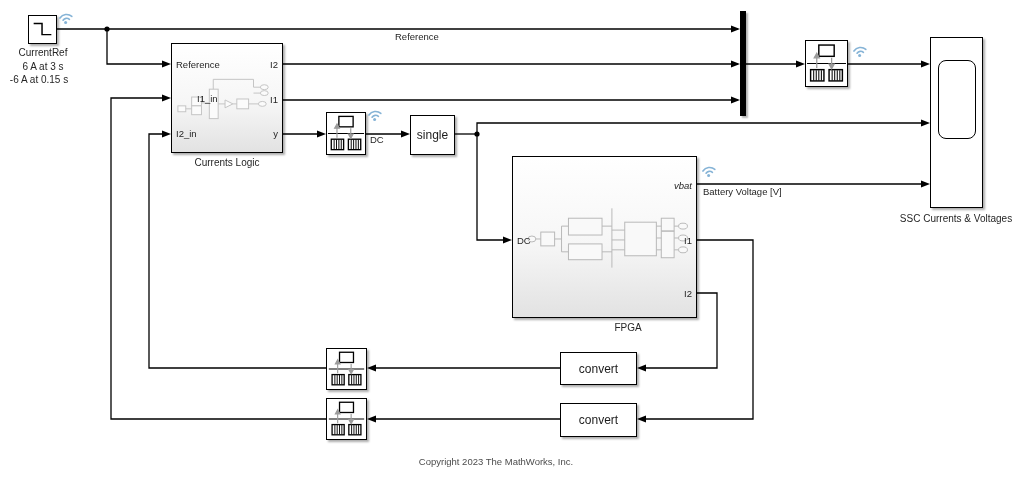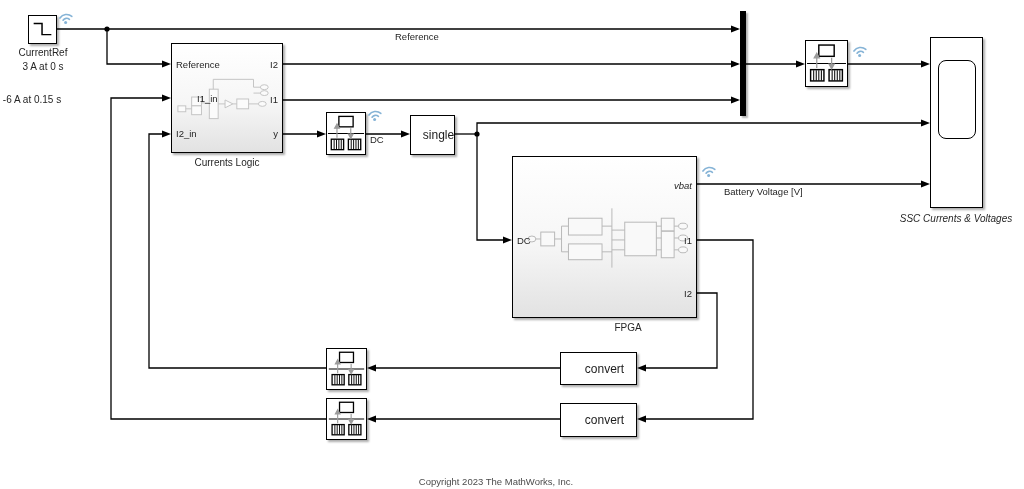--- a/index.html
+++ b/index.html
@@ -9,21 +9,21 @@
   .blk{position:absolute;box-sizing:border-box;background:#fff;border:1.5px solid #000;
        box-shadow:2px 2px 2px rgba(0,0,0,0.32);}
   .subsys{background:linear-gradient(180deg,#ffffff 0%,#f6f6f6 55%,#e2e2e2 100%);}
   .portlbl{position:absolute;font-size:9.5px;line-height:10px;color:#1f1f1f;white-space:nowrap;}
   .blklbl{position:absolute;font-size:10px;line-height:11px;color:#262626;white-space:nowrap;
           transform:translateX(-50%);text-align:center;}
   .siglbl{position:absolute;font-size:9.5px;line-height:10px;color:#1f1f1f;white-space:nowrap;}
   .anno{position:absolute;font-size:10px;line-height:12px;color:#262626;white-space:nowrap;
         transform:translateX(-50%);text-align:center;}
   .ctext{position:absolute;font-size:12px;color:#1c1c1c;display:flex;align-items:center;
-         justify-content:center;width:100%;height:100%;margin-left:6px;}
+         justify-content:center;width:100%;height:100%;}
   .wifi{position:absolute;width:18px;height:18px;}
   .mux{position:absolute;left:740px;top:11px;width:6px;height:105px;background:#000;
        box-shadow:2px 2px 2px rgba(0,0,0,0.3);}
   .preview{position:absolute;left:0;top:0;width:100%;height:100%;pointer-events:none;}
   .scope-screen{position:absolute;left:7px;top:22px;width:36px;height:77px;border:1.7px solid #000;
                 border-radius:8px;background:#fff;}
   .copyright{position:absolute;font-size:9.5px;color:#4c4c4c;transform:translateX(-50%);white-space:nowrap;}
 </style>
 </head>
 <body>
@@ -94,22 +94,22 @@
   </svg>
 
   <div class="mux"></div>
 
   <div class="blk" style="left:28px;top:15px;width:29px;height:29px;">
     <svg class="preview" viewBox="0 0 29 29">
       <polyline points="5,8 14,8 14,20 24,20" fill="none" stroke="#000" stroke-width="1.6"></polyline>
     </svg>
   </div>
   <div class="blklbl" style="left:43px;top:47px;">CurrentRef</div>
-  <div class="anno" style="left:43px;top:61px;">3 A at 0 s</div>
-  <div class="anno" style="left:32px;top:74px;margin-top:20px;">-6 A at 0.15 s</div>
+  <div class="anno" style="left:43px;top:61px;">6 A at 3 s</div>
+  <div class="anno" style="left:39px;top:74px;">-6 A at 0.15 s</div>
 
   <div class="blk subsys" style="left:171px;top:43px;width:112px;height:110px;">
     <svg class="preview" viewBox="0 0 112 110">
       <g stroke="#c4c4c4" stroke-width="1" fill="#fbfbfb">
         <rect x="6" y="63" width="8" height="6"></rect>
         <rect x="20" y="54" width="10" height="9"></rect>
         <rect x="20" y="63" width="10" height="9"></rect>
         <rect x="38" y="46" width="9" height="30"></rect>
         <polygon points="54,57 62,61 54,65"></polygon>
         <rect x="66" y="56" width="12" height="10"></rect>
@@ -200,21 +200,21 @@
         <line x1="163" y1="94" x2="167" y2="94"></line>
         <line x1="150" y1="75" x2="163" y2="75"></line>
       </g>
     </svg>
     <div class="portlbl" style="left:4px;top:79px;">DC</div>
     <div class="portlbl" style="right:4px;top:24px;font-style:italic;">vbat</div>
     <div class="portlbl" style="right:4px;top:79px;">I1</div>
     <div class="portlbl" style="right:4px;top:132px;">I2</div>
   </div>
   <div class="blklbl" style="left:628px;top:322px;">FPGA</div>
-  <div class="siglbl" style="left:724px;top:187px;">Battery Voltage [V]</div>
+  <div class="siglbl" style="left:703px;top:187px;">Battery Voltage [V]</div>
 
   <div class="siglbl" style="left:395px;top:32px;">Reference</div>
 
   <div class="blk" style="left:560px;top:352px;width:77px;height:33px;">
     <div class="ctext">convert</div>
   </div>
   <div class="blk" style="left:560px;top:403px;width:77px;height:34px;">
     <div class="ctext">convert</div>
   </div>
 
@@ -294,21 +294,21 @@
           <polygon points="10.5,11.5 8,16 13,16"></polygon>
         <line x1="25" y1="16" x2="25" y2="22.5"></line>
           <polygon points="25,26.5 22.5,22 27.5,22"></polygon>
       </g>
     </svg>
   </div>
 
   <div class="blk" style="left:930px;top:37px;width:53px;height:171px;border-width:1.8px;">
     <div class="scope-screen"></div>
   </div>
-  <div class="blklbl" style="left:956px;top:213px;font-style:italic;">SSC Currents &amp; Voltages</div>
+  <div class="blklbl" style="left:956px;top:213px;">SSC Currents &amp; Voltages</div>
 
   <svg class="wifi" style="left:57px;top:9px;" viewBox="0 0 18 18">
     <g transform="rotate(-8 9 9)" stroke="#85b3d6" stroke-width="1.6" fill="none" stroke-linecap="round">
       <path d="M3,8.2 A8,8 0 0 1 15,8.2"></path>
       <path d="M5.8,10.8 A4.3,4.3 0 0 1 12.2,10.8"></path>
     </g>
     <circle cx="8.6" cy="13.6" r="1.5" fill="#85b3d6"></circle>
   </svg>
   <svg class="wifi" style="left:366px;top:106px;" viewBox="0 0 18 18">
     <g transform="rotate(-8 9 9)" stroke="#85b3d6" stroke-width="1.6" fill="none" stroke-linecap="round">
@@ -325,15 +325,15 @@
     <circle cx="8.6" cy="13.6" r="1.5" fill="#85b3d6"></circle>
   </svg>
   <svg class="wifi" style="left:700px;top:162px;" viewBox="0 0 18 18">
     <g transform="rotate(-8 9 9)" stroke="#85b3d6" stroke-width="1.6" fill="none" stroke-linecap="round">
       <path d="M3,8.2 A8,8 0 0 1 15,8.2"></path>
       <path d="M5.8,10.8 A4.3,4.3 0 0 1 12.2,10.8"></path>
     </g>
     <circle cx="8.6" cy="13.6" r="1.5" fill="#85b3d6"></circle>
   </svg>
 
-  <div class="copyright" style="left:496px;top:476px;">Copyright 2023 The MathWorks, Inc.</div>
+  <div class="copyright" style="left:496px;top:456px;">Copyright 2023 The MathWorks, Inc.</div>
 
 </div>
 
 </body></html>

